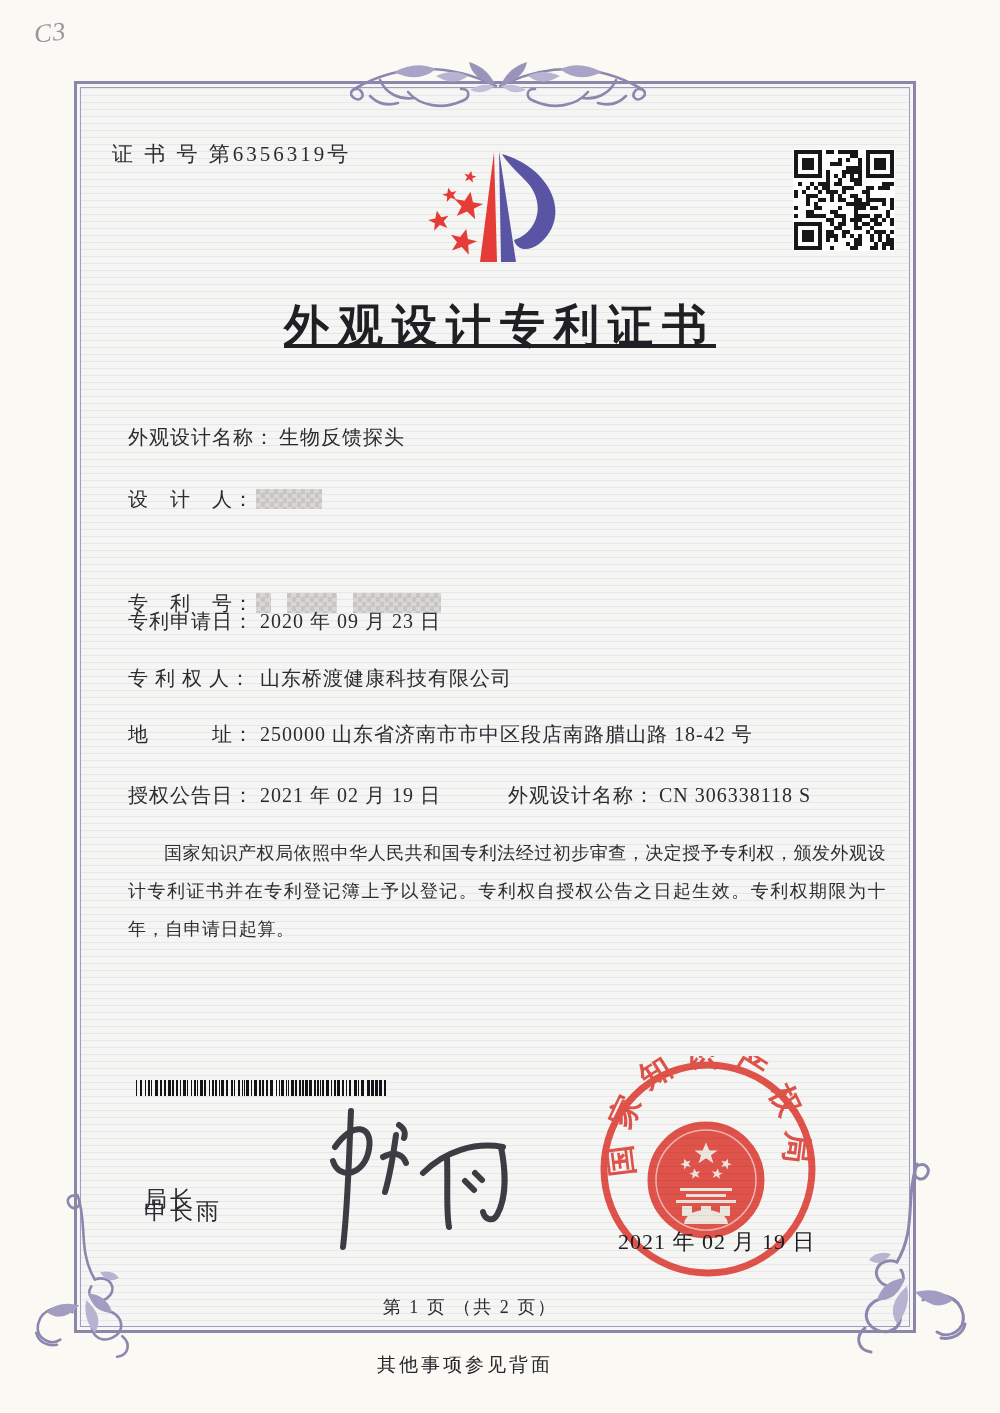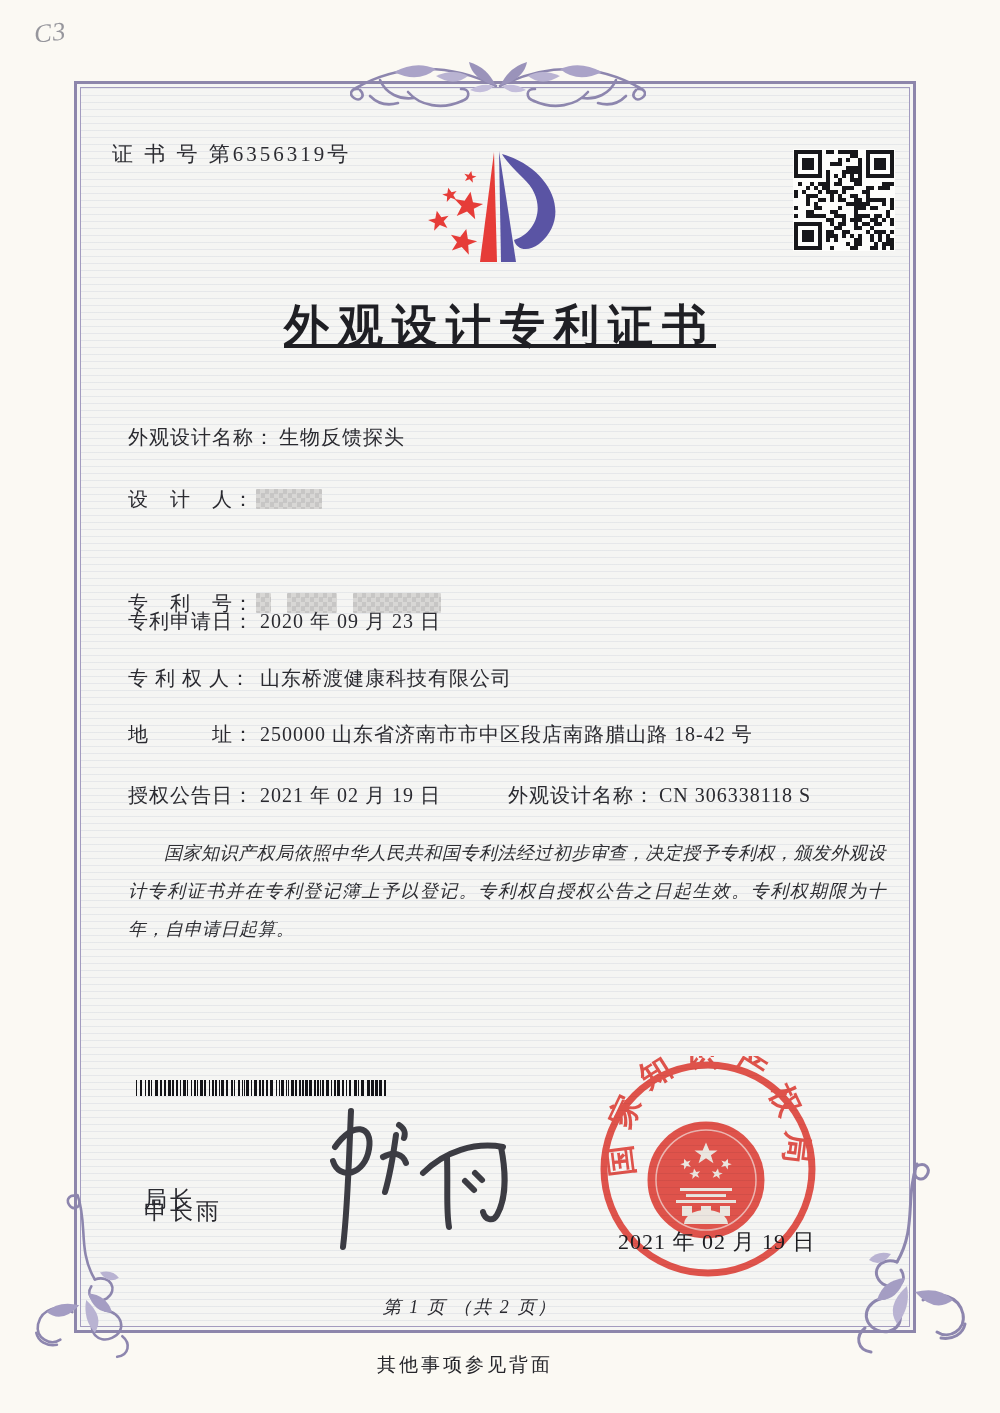--- a/index.html
+++ b/index.html
@@ -27,30 +27,30 @@
     font-size:45px;font-weight:700;letter-spacing:9px;color:#1f1f24;text-decoration:underline;}
   .row{left:128px;font-size:20px;letter-spacing:1px;white-space:nowrap;color:#2a2a30;}
   .row .lbl{display:inline-block;min-width:128px;}
   .row .val{margin-left:4px;}
   .mosaic{display:inline-block;vertical-align:-3px;height:20px;border-radius:1px;
     background:
       repeating-conic-gradient(#d5d4d2 0% 25%, #c3c2c1 0% 50%);
     background-size:9px 9px;filter:blur(.6px);opacity:.9;}
   .grant-right{left:508px;}
   .paras{left:128px;top:834px;width:758px;font-size:18px;line-height:38px;
-    letter-spacing:.5px;color:#2e2e33;text-align:justify;font-style:italic;}
+    letter-spacing:.5px;color:#2e2e33;text-align:justify;}
   .paras p{margin:0;text-indent:2em;}
   .barcode{left:136px;top:1080px;}
   .sig-title{left:144px;top:1184px;font-size:23px;letter-spacing:3px;color:#2a2a30;}
   .sig-name{left:144px;top:1196px;font-size:23px;letter-spacing:3px;color:#2a2a30;}
   .signature-svg{left:295px;top:1095px;}
   .seal{left:597px;top:1056px;width:222px;height:226px;mix-blend-mode:multiply;opacity:.92;}
   .seal-date{left:618px;top:1227px;font-size:22px;letter-spacing:1px;color:#1c1c20;z-index:5;}
   .page-num{left:355px;top:1295px;width:230px;text-align:center;font-size:18px;
-    letter-spacing:2px;color:#2a2a30;font-style:italic;}
+    letter-spacing:2px;color:#2a2a30;}
   .back-note{left:0;top:1352px;width:930px;text-align:center;font-size:19px;
     letter-spacing:3px;color:#26262b;}
   .qr{left:793px;top:149px;width:102px;height:102px;background:#fdfdfb;}
   svg{display:block;}
 </style>
 </head>
 <body>
 
 <div class="abs pencil">C3</div>
 

